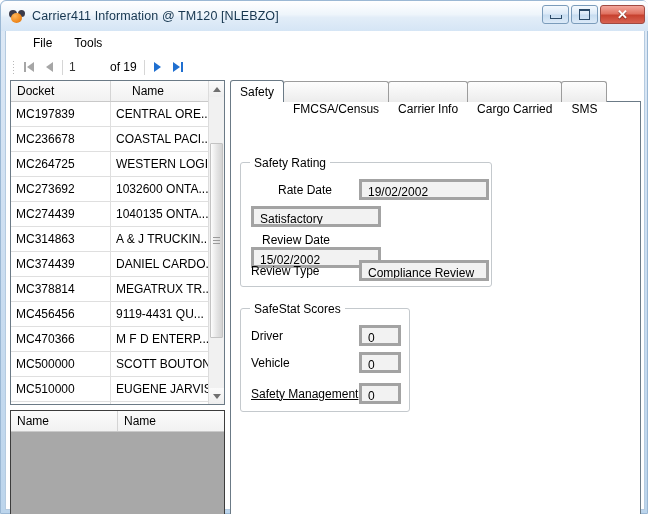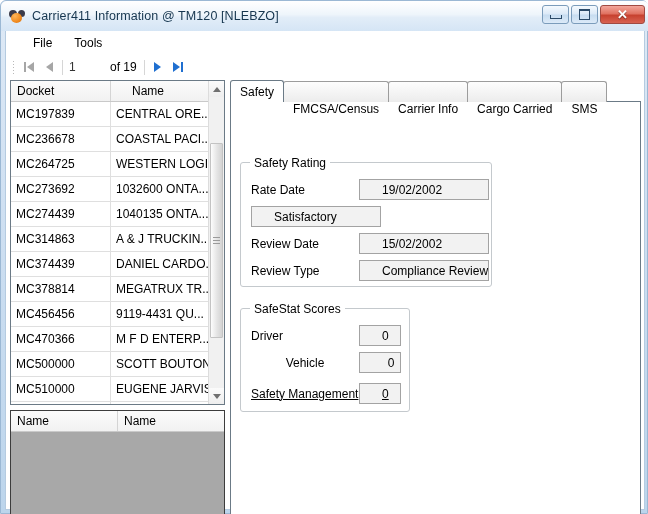--- a/index.html
+++ b/index.html
@@ -445,25 +445,25 @@
     align-items: center;
   }
   .field-label {
     font-size: 12px;
     color: #000000;
     white-space: nowrap;
   }
   .field-value {
     box-sizing: border-box;
     height: 21px;
-    border: 1px solid #a3a3a3;
+    border: 3px solid #a3a3a3;
     background: #f2f2f2;
     font-size: 12px;
     color: #000000;
-    padding: 3px 0 0 22px;
+    padding: 3px 0 0 6px;
     white-space: nowrap;
     overflow: hidden;
   }
 </style>
 </head>
 <body>
 
 <div class="window">
 
   <div class="titlebar">
@@ -617,48 +617,48 @@
           <div class="tab"><span>Cargo Carried</span></div>
           <div class="tab"><span>SMS</span></div>
         </div>
 
       <div class="tabpanel">
 
         <div class="groupbox" id="gb-safety-rating">
           <div class="gb-title">Safety Rating</div>
 
           <div class="field-row" style="left:10px; top:16px;">
-            <div class="field-label" style="width:108px;">Rate Date</div>
+            <div class="field-label" style="width:108px;text-align:center;">Rate Date</div>
             <div class="field-value" style="width:130px;">19/02/2002</div>
           </div>
 
           <div class="field-row" style="left:10px; top:43px;">
             <div class="field-value" style="width:130px;">Satisfactory</div>
           </div>
 
-          <div class="field-row" style="left:10px; top:70px;">
+          <div class="field-row" style="left:10px; top:70px;flex-direction:column;">
             <div class="field-label" style="width:108px;">Review Date</div>
             <div class="field-value" style="width:130px;">15/02/2002</div>
           </div>
 
           <div class="field-row" style="left:10px; top:97px;">
             <div class="field-label" style="width:108px;">Review Type</div>
             <div class="field-value" style="width:130px;">Compliance Review</div>
           </div>
         </div>
 
         <div class="groupbox" id="gb-safestat">
           <div class="gb-title">SafeStat Scores</div>
 
           <div class="field-row" style="left:10px; top:16px;">
             <div class="field-label" style="width:108px;">Driver</div>
             <div class="field-value" style="width:42px;">0</div>
           </div>
 
-          <div class="field-row" style="left:10px; top:43px;text-align:center;">
+          <div class="field-row" style="left:10px; top:43px;">
             <div class="field-label" style="width:108px;">Vehicle</div>
             <div class="field-value" style="width:42px;">0</div>
           </div>
 
           <div class="field-row" style="left:10px; top:74px;text-decoration:underline;">
             <div class="field-label" style="width:108px;">Safety Management</div>
             <div class="field-value" style="width:42px;">0</div>
           </div>
         </div>
 

